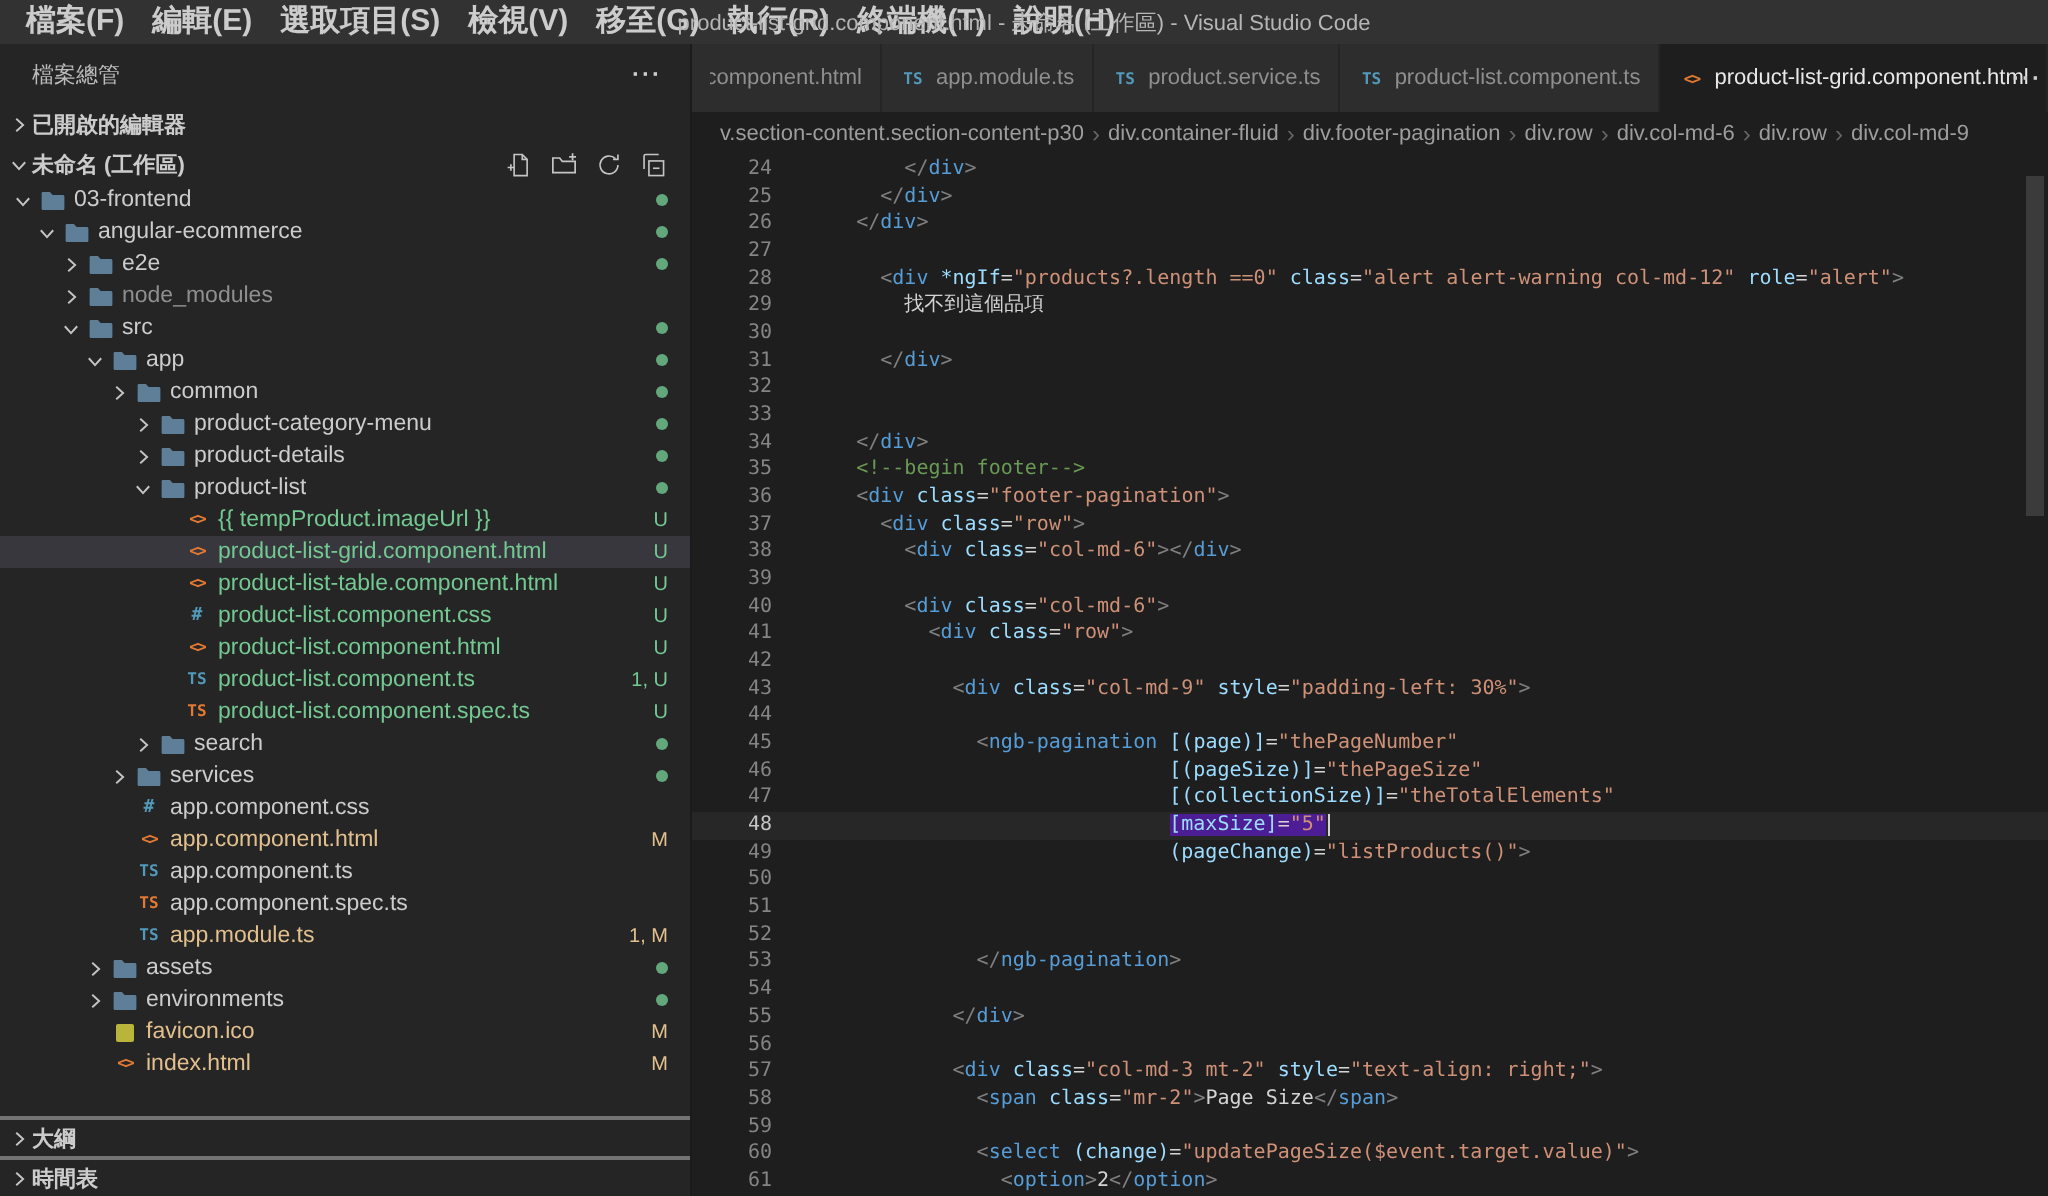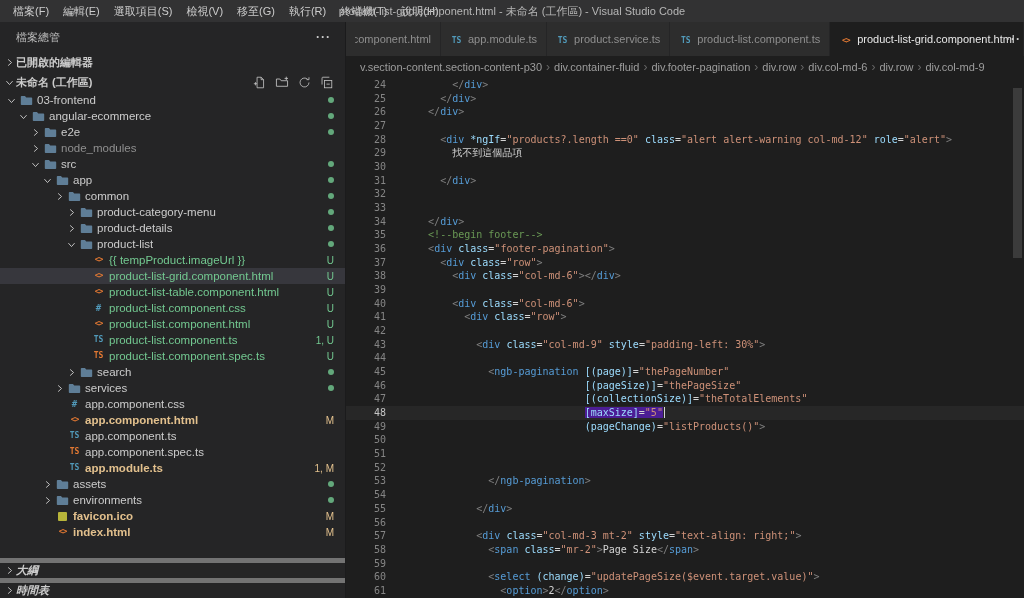--- a/index.html
+++ b/index.html
@@ -6,44 +6,44 @@
   html,body { margin:0; padding:0; }
   body {
     width:1024px; height:598px; overflow:hidden;
     background:#1e1e1e; color:#cccccc;
     font-family:"Liberation Sans", sans-serif;
   }
 
   
   .titlebar { height:22px; background:#323233; display:flex; align-items:center; position:relative; }
   .menubar { display:flex; height:100%; align-items:center; padding-left:6px; }
-  .menu-item { padding:0 7px; font-size:11px; color:#cccccc; line-height:22px; white-space:nowrap; }
+  .menu-item { padding:0 7px; font-size:15px; color:#cccccc; line-height:22px; white-space:nowrap;font-weight:bold; }
   .window-title { position:absolute; left:50%; transform:translateX(-50%); font-size:11px; color:#b6b6b6; white-space:nowrap; }
 
   
   .main { display:flex; height:576px; }
 
   
   .sidebar { width:346px; flex-shrink:0; background:#252526; display:flex; flex-direction:column; border-right:1px solid #1b1b1c; }
   .sb-header { height:30px; flex-shrink:0; display:flex; align-items:center; padding:0 14px 0 16px; font-size:11px; color:#bbbbbb; }
   .sb-more { margin-left:auto; color:#cccccc; font-weight:bold; letter-spacing:1px; font-size:12px; cursor:pointer; }
   .sb-section { height:20px; flex-shrink:0; display:flex; align-items:center; font-weight:700; font-size:11px; color:#cccccc; padding-left:2px; cursor:pointer; white-space:nowrap; }
-  .sb-bottom { border-top:5px solid #737373;font-style:italic; }
+  .sb-bottom { border-top:2px solid #737373; }
   .chev { width:14px; height:14px; display:inline-flex; align-items:center; justify-content:center; color:#c5c5c5; flex-shrink:0; }
   .chev.open svg { transform:rotate(90deg); }
   .ws-actions { margin-left:auto; display:flex; gap:9px; padding-right:12px; color:#c5c5c5; }
   .ws-actions span { display:inline-flex; cursor:pointer; }
 
   .tree { flex:1; min-height:0; overflow:hidden; }
   .trow { height:16px; display:flex; align-items:center; font-size:11.5px; color:#cccccc; cursor:pointer; white-space:nowrap; }
   .trow.sel { background:#37373d; }
   .ticon { width:17px; display:inline-flex; align-items:center; justify-content:center; flex-shrink:0; }
   .tlabel { margin-left:2px; overflow:hidden; text-overflow:ellipsis; }
   .tlabel.u { color:#73c991; }
-  .tlabel.m { color:#e2c08d;font-weight:bold; }
+  .tlabel.m { color:#e2c08d; }
   .tlabel.dim { color:#8f8f8f; }
   .tright { margin-left:auto; display:flex; align-items:center; gap:5px; padding-right:11px; flex-shrink:0; }
   .tbadge { font-size:10px; }
   .tbadge.u { color:#73c991; }
   .tbadge.m { color:#e2c08d; }
   .tdot { width:6px; height:6px; border-radius:50%; background:#73c991; opacity:.8; }
 
   .fi { display:inline-block; min-width:13px; text-align:center; font-weight:700; font-size:8px; line-height:1; font-family:"DejaVu Sans Mono", monospace; }
   .fhtml { color:#e37933; letter-spacing:-1px; }
   .fts   { color:#519aba; }

